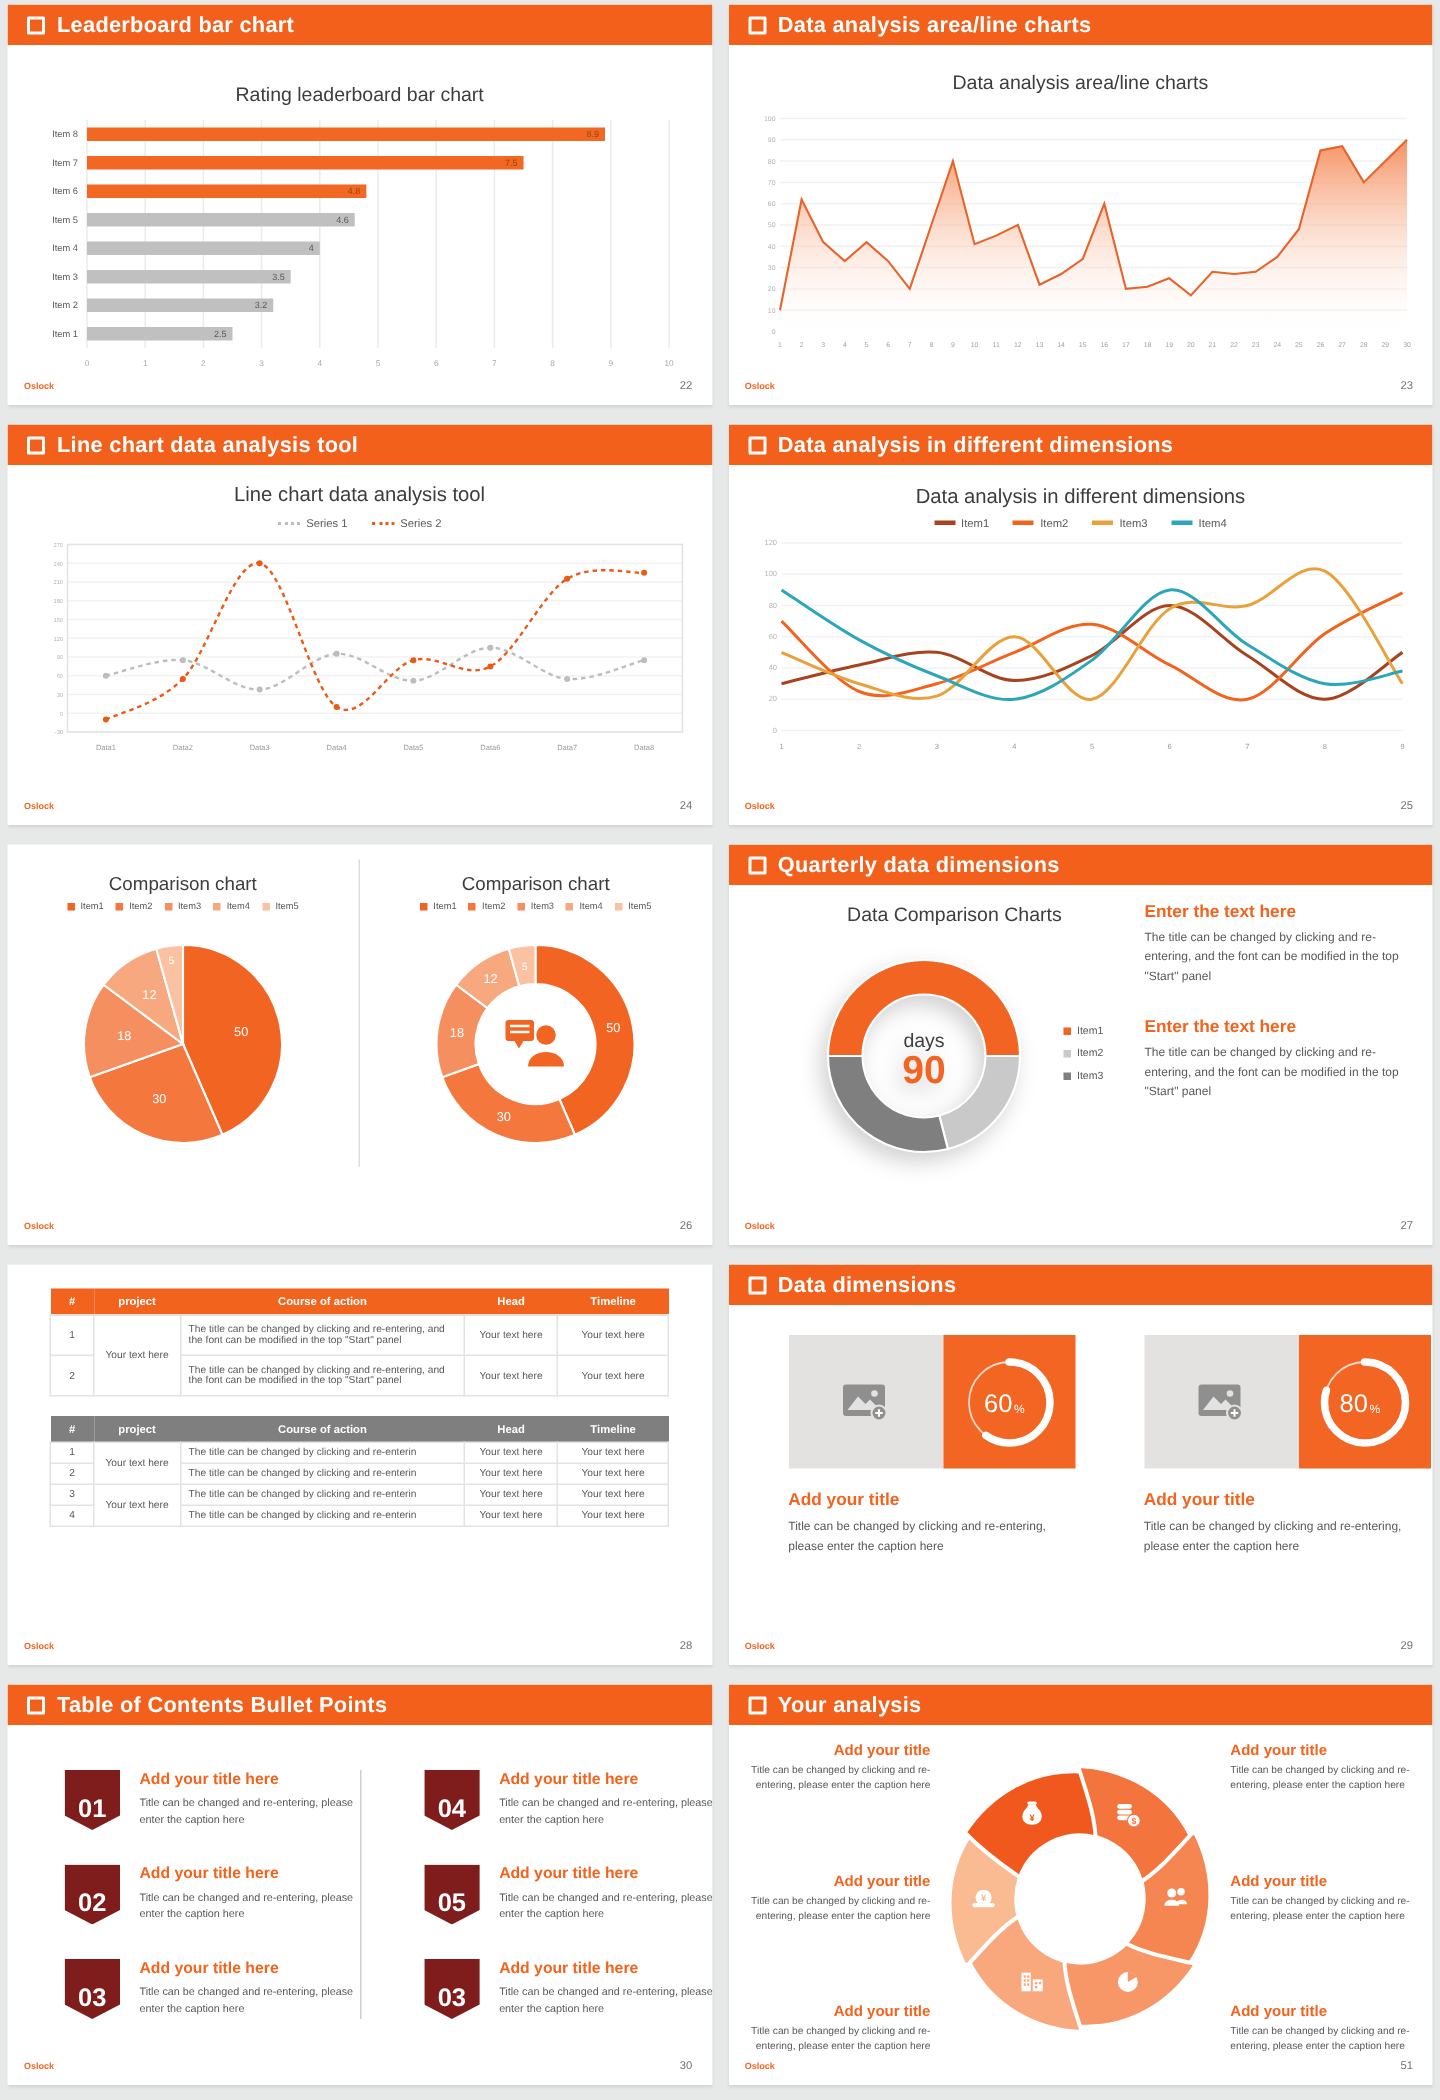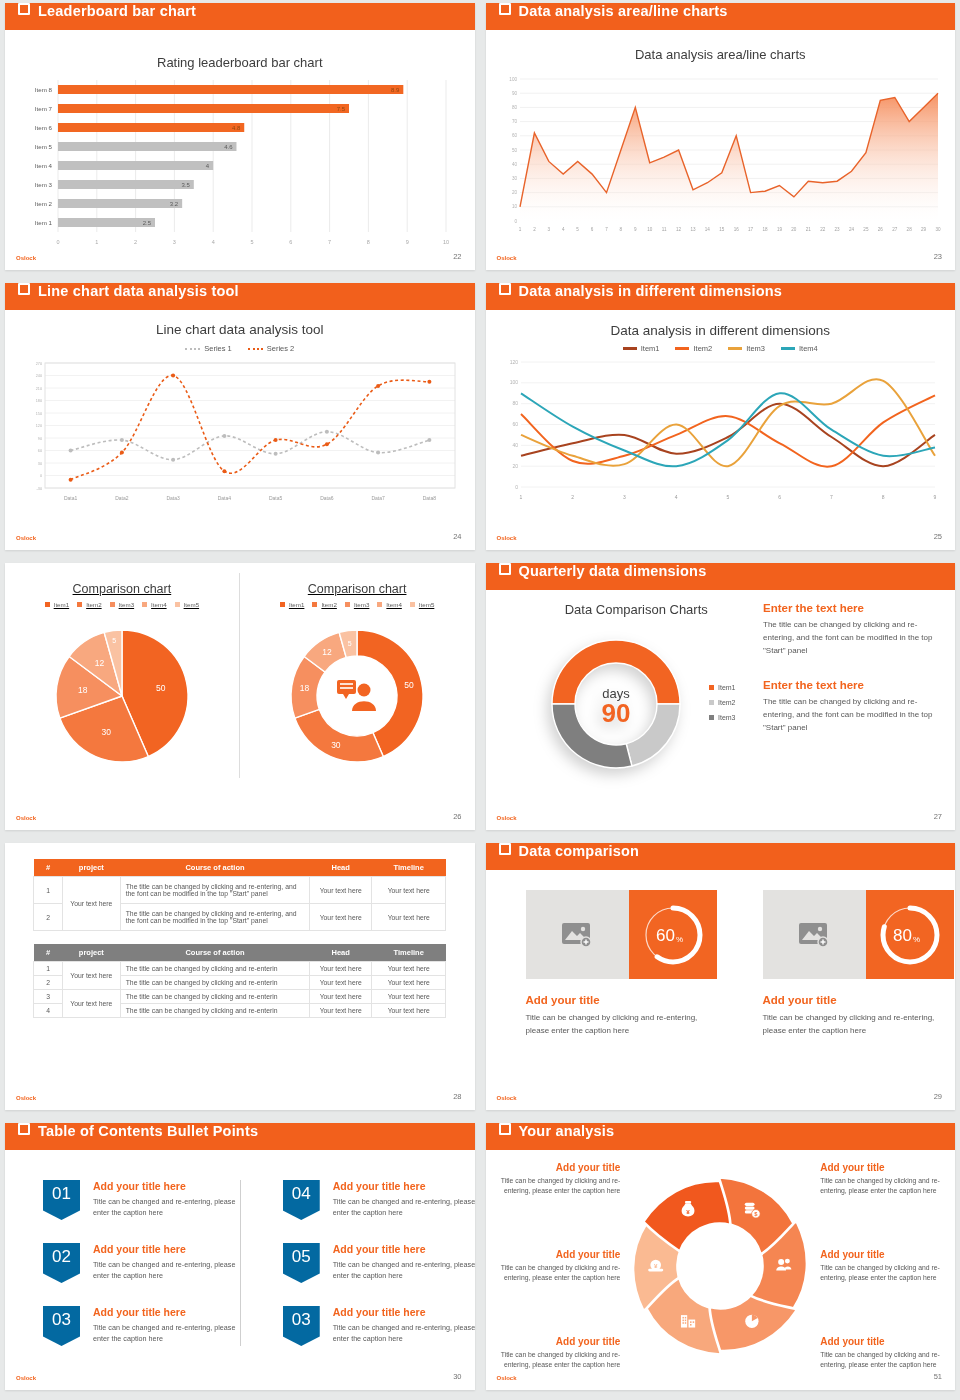--- a/index.html
+++ b/index.html
@@ -1,30 +1,30 @@
 <!DOCTYPE html>
 <html><head>
 <meta charset="utf-8">
 <style>
   html,body{margin:0;padding:0;}
   body{width:960px;height:1400px;background:#e7e9e9;font-family:"Liberation Sans",sans-serif;overflow:hidden;}
   .sheet{display:grid;grid-template-columns:1fr 1fr;column-gap:11px;row-gap:13px;padding:3px 5px 0 5px;grid-auto-rows:267px;}
   .slide{background:#fff;position:relative;overflow:hidden;box-shadow:0 1px 2px rgba(0,0,0,.10);}
-  .slide-header{background:#F2601C;color:#fff;height:27px;display:flex;align-items:flex-start;padding:0 13px;gap:8px;font-weight:bold;font-size:14.5px;letter-spacing:.2px;}
+  .slide-header{background:#F2601C;color:#fff;height:27px;display:flex;align-items:center;padding:0 13px;gap:8px;font-weight:bold;font-size:14.5px;letter-spacing:.2px;}
   .hdr-sq{width:8px;height:8px;border:2px solid #fff;border-radius:1px;flex:none;}
   .slide-foot{position:absolute;left:11px;right:13px;bottom:9px;display:flex;justify-content:space-between;align-items:flex-end;pointer-events:none;}
   .logo{color:#F2641E;font-size:6px;font-weight:bold;}
   .pagenum{color:#737373;font-size:7.5px;}
   .chart-title{text-align:center;color:#3d3d3d;font-size:13px;}
   .legend{display:flex;justify-content:center;gap:16px;align-items:center;}
   .legend .li{display:flex;align-items:center;gap:4px;color:#595959;}
   .legend.vert{flex-direction:column;align-items:flex-start;gap:8px;justify-content:flex-start;}
   svg.chart{display:block;}
   
-  .halves{display:flex;margin-top:10px;text-decoration:underline;}
+  .halves{display:flex;margin-top:10px;}
   .half{width:50%;box-sizing:border-box;}
   .half.first{border-right:1px solid #ddd;}
   
   .qbody{display:flex;margin-top:12px;}
   .qleft{width:57%;padding-left:24px;}
   .qchart{display:flex;align-items:center;justify-content:center;gap:14px;margin-top:6px;}
   .qright{width:43%;padding-right:14px;box-sizing:border-box;}
   .tblock h4{margin:0 0 5px 0;color:#F2641E;font-size:11.5px;}
   .tblock p{margin:0;color:#595959;font-size:8px;line-height:1.6;}
   .tblock{margin-bottom:22px;}
@@ -42,21 +42,21 @@
   .card .boxes{display:flex;}
   .imgbox{width:103px;height:89px;background:#E3E2E0;display:flex;align-items:center;justify-content:center;}
   .pctbox{width:88px;height:89px;background:#F26522;display:flex;align-items:center;justify-content:center;}
   .card h4{margin:15px 0 5px 0;color:#F2641E;font-size:11.5px;}
   .card p{margin:0;color:#595959;font-size:8px;line-height:1.65;}
   
   .toc{display:flex;margin-top:30px;}
   .toc-col{width:50%;box-sizing:border-box;padding-left:38px;display:flex;flex-direction:column;gap:23px;}
   .toc-col.right{border-left:1px solid #cfcfcf;padding-left:42px;}
   .toc-item{display:flex;gap:13px;align-items:flex-start;}
-  .toc-badge{width:37px;height:40px;background:#0369a1;clip-path:polygon(0 0,100% 0,100% 76%,50% 100%,0 76%);color:#fff;font-weight:normal;font-size:17px;display:flex;justify-content:center;padding-top:4px;box-sizing:border-box;flex:none;}
+  .toc-badge{width:37px;height:40px;background:#7f1d1d;clip-path:polygon(0 0,100% 0,100% 76%,50% 100%,0 76%);color:#fff;font-weight:bold;font-size:17px;display:flex;justify-content:center;padding-top:16px;box-sizing:border-box;flex:none;}
   .toc-item h4{margin:0 0 4px 0;color:#F2641E;font-size:10.5px;}
   .toc-item p{margin:0;color:#595959;font-size:7.2px;line-height:1.55;width:150px;}
   
   .risk{display:flex;margin-top:10px;align-items:center;justify-content:center;gap:6px;}
   .risk-col{width:152px;height:208px;display:flex;flex-direction:column;justify-content:space-between;}
   .risk-col.left{text-align:right;}
   .rblock h4{margin:0 0 3px 0;color:#F2641E;font-size:10px;}
   .rblock p{margin:0;color:#595959;font-size:6.8px;line-height:1.5;}
 </style>
 </head>
@@ -555,21 +555,21 @@
       </div>
     <footer class="slide-foot">
       <span class="logo">Oslock</span>
       <span class="pagenum">28</span>
     </footer>
   </section>
 
   <section class="slide">
     <header class="slide-header">
       <span class="hdr-sq"></span>
-      <span>Data comparison</span>
+      <span>Data dimensions</span>
     </header>
     <div class="cards">
       <div class="card">
         <div class="boxes">
           <div class="imgbox">
               <svg width="32" height="27" viewBox="0 0 32 27">
                 <rect x="1" y="2" width="28" height="21" rx="2" fill="#8F8F8F"></rect>
                 <path d="M4,19 L11,10 L16,15 L19,12 L26,19 Z" fill="#E3E2E0"></path>
                 <circle cx="22" cy="8" r="2.2" fill="#E3E2E0"></circle>
                 <circle cx="25" cy="21" r="5" fill="#8F8F8F" stroke="#E3E2E0" stroke-width="1.4"></circle>

